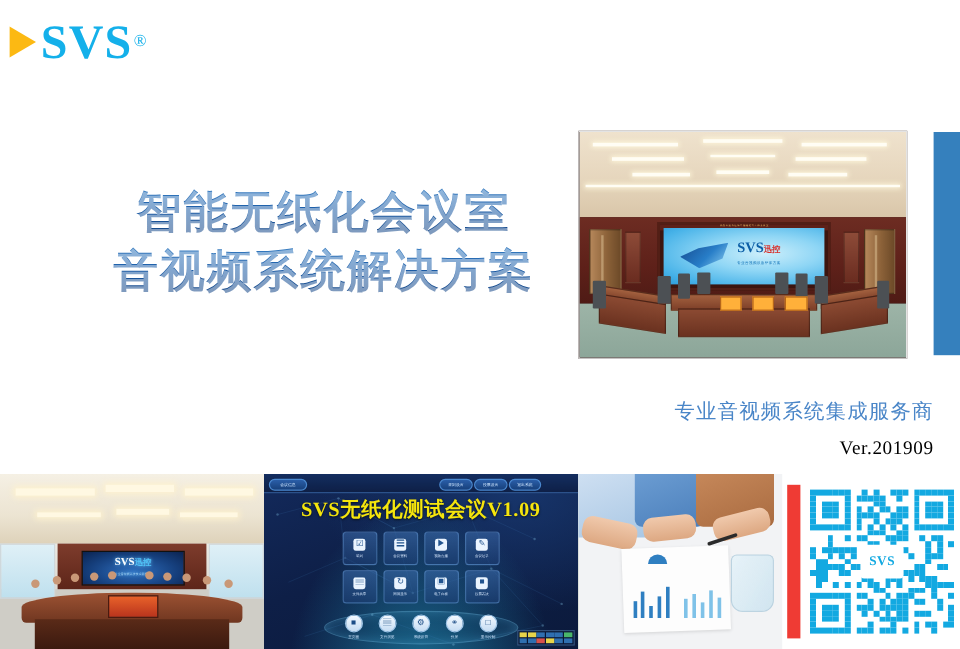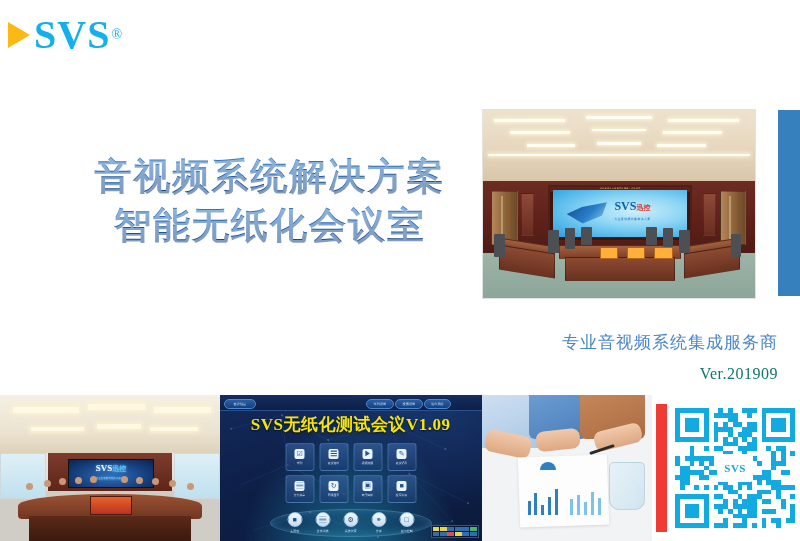--- a/index.html
+++ b/index.html
@@ -155,21 +155,21 @@
   
   .company{
     position:absolute;right:22px;top:331px;
     font-family:"DejaVu Sans", sans-serif;
     font-size:17px;color:#4a86c8;letter-spacing:1px;
     text-align:right;white-space:nowrap;
   }
   .version{
     position:absolute;right:22px;top:365px;
     font-family:"Liberation Serif", serif;
-    font-size:16px;color:#0f766e;letter-spacing:.5px;
+    font-size:16px;color:#000000;letter-spacing:.5px;
     text-align:right;
   }
 
   
   .strip{
     position:absolute;left:0;top:395px;width:800px;height:146px;
     display:flex;
   }
   .panel{position:relative;height:146px;overflow:hidden;}
 
@@ -364,22 +364,22 @@
 
 <div class="slide">
 
   <div class="logo">
     <span class="logo-tri"></span>
     <span class="logo-text">SVS</span>
     <span class="logo-reg">®</span>
   </div>
 
   <div class="title-block">
+    <div class="title-line">智能无纸化会议室</div>
     <div class="title-line">音视频系统解决方案</div>
-    <div class="title-line">智能无纸化会议室</div>
   </div>
 
   <div class="hero">
     <div class="hero-inner">
       <div class="ceiling">
         <span class="ceil-strip" style="left:4%;top:12%;width:26%;height:5%"></span>
         <span class="ceil-strip" style="left:38%;top:8%;width:24%;height:5%"></span>
         <span class="ceil-strip" style="left:68%;top:12%;width:26%;height:5%"></span>
         <span class="ceil-strip" style="left:10%;top:30%;width:22%;height:4%"></span>
         <span class="ceil-strip" style="left:40%;top:26%;width:20%;height:4%"></span>

